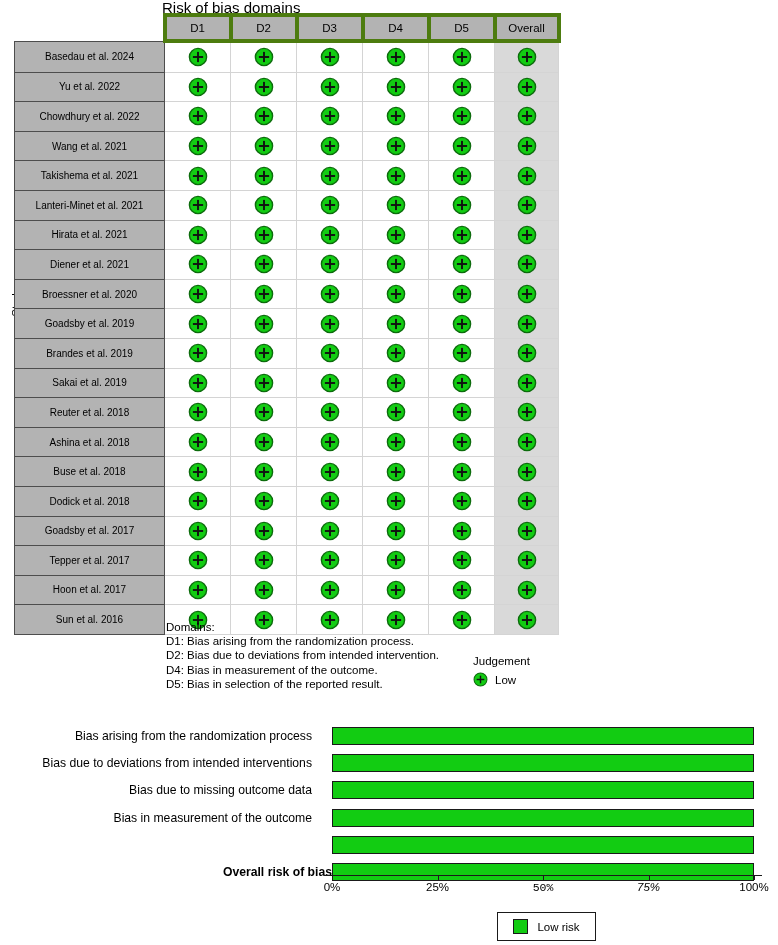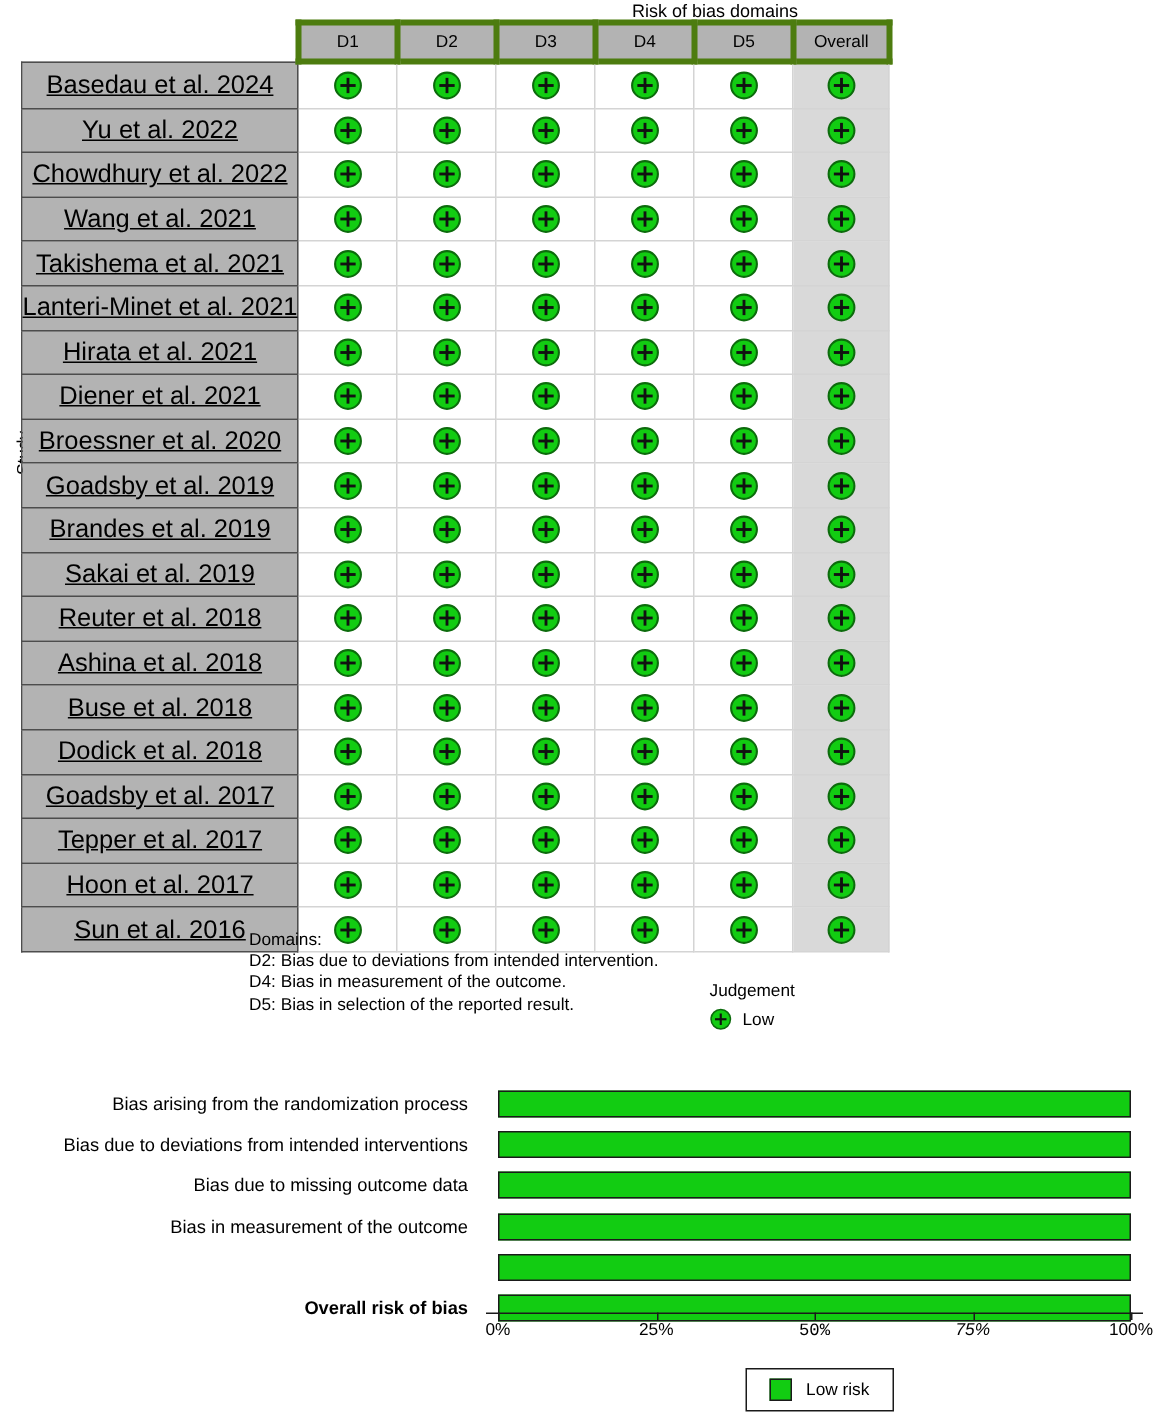--- a/index.html
+++ b/index.html
@@ -15,22 +15,22 @@
     color: #000000;
     overflow: hidden;
   }
 
   
   #tl-title {
     position: absolute;
     left: 162px;
     top: 0px;
     width: 370px;
-    text-align: right;
-    font-size: 12px;
+    text-align: left;
+    font-size: 15px;
     line-height: 15px;
   }
   #study-axis-label {
     position: absolute;
     left: -14px;
     top: 296px;
     width: 60px;
     text-align: center;
     font-size: 11.5px;
     transform: rotate(-90deg);
@@ -66,23 +66,22 @@
   .hdr-cell.overall {
     width: 60px;
   }
   .study-cell {
     width: 148px;
     height: 28.6px;
     background: #b3b3b3;
     border: 1px solid #4d4d4d;
     text-align: center;
     vertical-align: middle;
-    font-size: 17px;
+    font-size: 10px;
     white-space: nowrap;
-    text-decoration: underline;
   }
   .dom-cell {
     width: 62px;
     height: 28.6px;
     background: #ffffff;
     border: 1px solid #d4d4d4;
     text-align: center;
     vertical-align: middle;
   }
   .dom-cell.overall {
@@ -142,21 +141,21 @@
   .bar-label {
     position: absolute;
     left: 0px;
     width: 312px;
     text-align: right;
     font-size: 12.2px;
     line-height: 24px;
     height: 24px;
     white-space: nowrap;
   }
-  .bar-label.bold { font-weight: bold; }
+  .bar-label.bold { font-weight: bold; margin-left: 20px; }
   .bar-track {
     position: absolute;
     left: 332px;
     top: 3px;
     width: 422px;
     height: 18px;
   }
   .bar-seg {
     position: absolute;
     top: 0;
@@ -893,20 +892,21 @@
               <rect x="4.9" y="9.05" width="10.2" height="1.9" fill="#111111"></rect>
               <rect x="9.05" y="4.9" width="1.9" height="10.2" fill="#111111"></rect>
             </svg></span></td>
       </tr>
     </tbody>
 </table>
 
 <div id="domains-key">
   <div>Domains:</div>
   <div id="domains-key-lines">
+      <div>D1: Bias arising from the randomization process.</div>
       <div>D2: Bias due to deviations from intended intervention.</div>
       <div>D4: Bias in measurement of the outcome.</div>
       <div>D5: Bias in selection of the reported result.</div>
     </div>
 </div>
 
 <div id="judgement-key">
   <div>Judgement</div>
   <div class="jk-row">
     <span class="judg">

